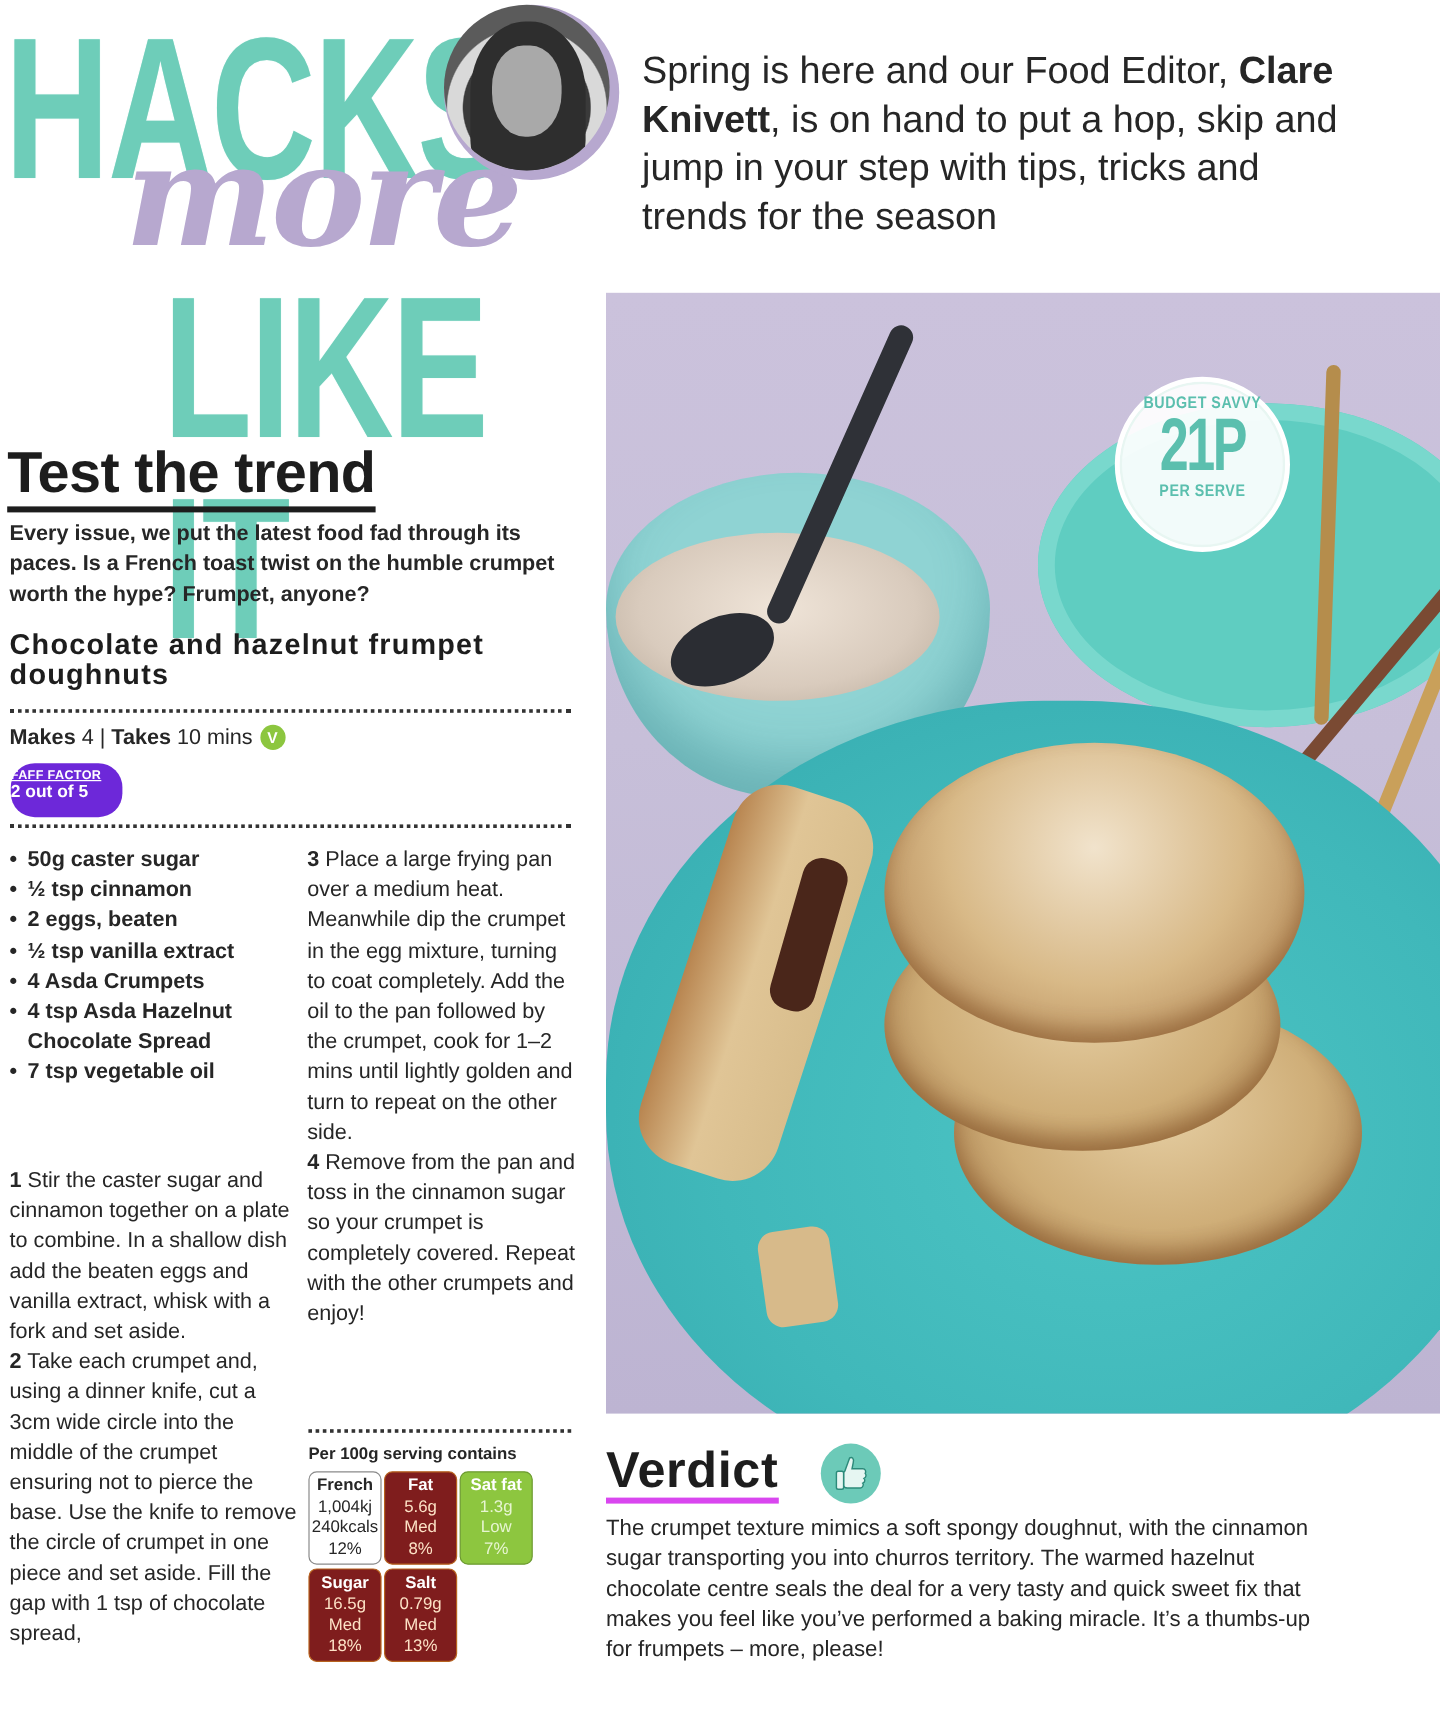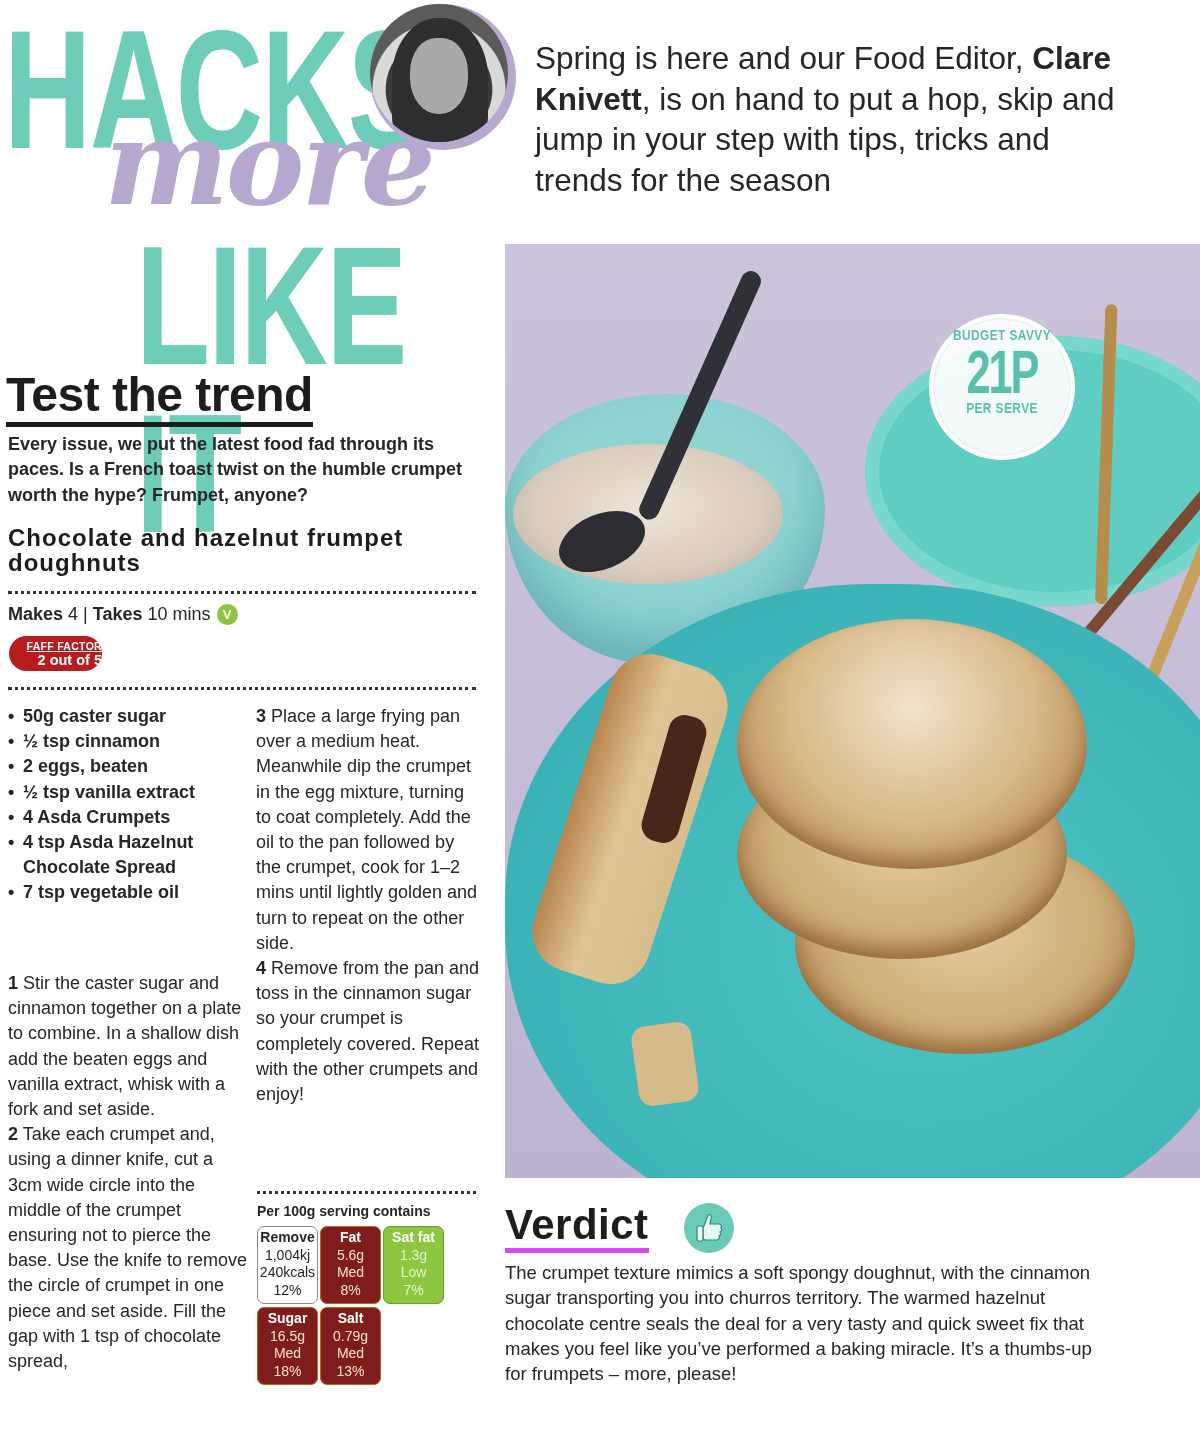--- a/index.html
+++ b/index.html
@@ -59,22 +59,22 @@
   }
   .dotted { position: absolute; left: 8px; width: 468px; border-top: 3px dotted #333; }
   .meta { position: absolute; left: 8px; top: 604px; font-size: 18px; color: #262626; display: flex; align-items: center; }
   .meta b { font-weight: 700; }
   .meta .sep { margin: 0 5px; }
   .veg-icon {
     display: inline-block; width: 21px; height: 21px; border-radius: 50%; background: #8cc63f; color: #fff;
     font-size: 13px; font-weight: 700; text-align: center; line-height: 21px; margin-left: 6px;
   }
   .faff {
-    position: absolute; left: 9px; top: 636px; width: 93px; height: 35px; border-radius: 20px;
-    background: #b91c1c; color: #fff; text-align: right;
+    position: absolute; left: 9px; top: 636px; width: 93px; height: 45px; border-radius: 20px;
+    background: #6d28d9; color: #fff; text-align: left;
   }
   .faff-label { font-size: 10.5px; font-weight: 700; text-decoration: underline; letter-spacing: 0.3px; margin-top: 4px; display: block; }
   .faff-value { font-size: 14.5px; font-weight: 700; display: block; line-height: 16px; }
 
   .ingredients { position: absolute; left: 8px; top: 704px; width: 240px; list-style: none; }
   .ingredients li { font-size: 18px; line-height: 25.2px; font-weight: 700; color: #262626; padding-left: 15px; position: relative; }
   .ingredients li::before { content: "\2022"; position: absolute; left: 0; top: 0; }
 
   .method-col1 { position: absolute; left: 8px; top: 931px; width: 240px; font-size: 18px; line-height: 25.2px; color: #262626; margin-top: 40px; }
   .method-col2 { position: absolute; left: 256px; top: 704px; width: 225px; font-size: 18px; line-height: 25.2px; color: #262626; }
@@ -229,21 +229,21 @@
 
 <div class="method-col2">
   <p><span class="step-num">3</span><span> Place a large frying pan over a medium heat. Meanwhile dip the crumpet in the egg mixture, turning to coat completely. Add the oil to the pan followed by the crumpet, cook for 1–2 mins until lightly golden and turn to repeat on the other side.</span></p>
   <p><span class="step-num">4</span><span> Remove from the pan and toss in the cinnamon sugar so your crumpet is completely covered. Repeat with the other crumpets and enjoy!</span></p>
 </div>
 
 <div class="dotted" style="left:257px; width:219px; top:1191px;"></div>
 <div class="nutri-heading">Per 100g serving contains</div>
 <div class="nutri-grid">
   <div class="nutri-cell n-white">
-    <span class="n-label">Remove</span>
+    <span class="n-label">French</span>
     <span>1,004kj</span>
     <span>240kcals</span>
     <span>12%</span>
   </div>
   <div class="nutri-cell n-orange">
     <span class="n-label">Fat</span>
     <span>5.6g</span>
     <span>Med</span>
     <span>8%</span>
   </div>

